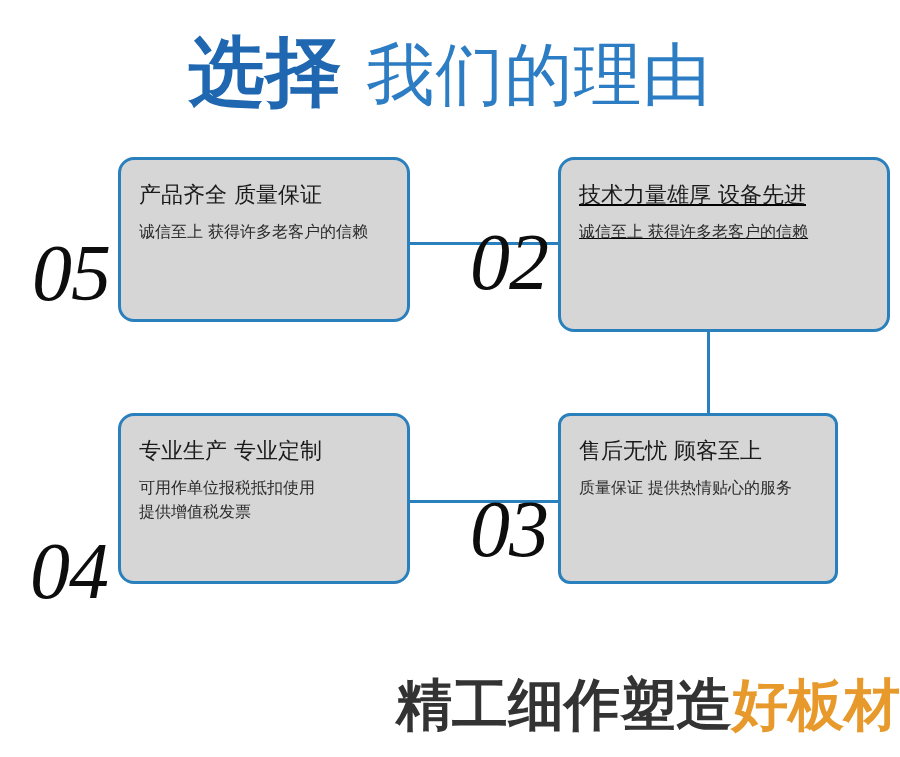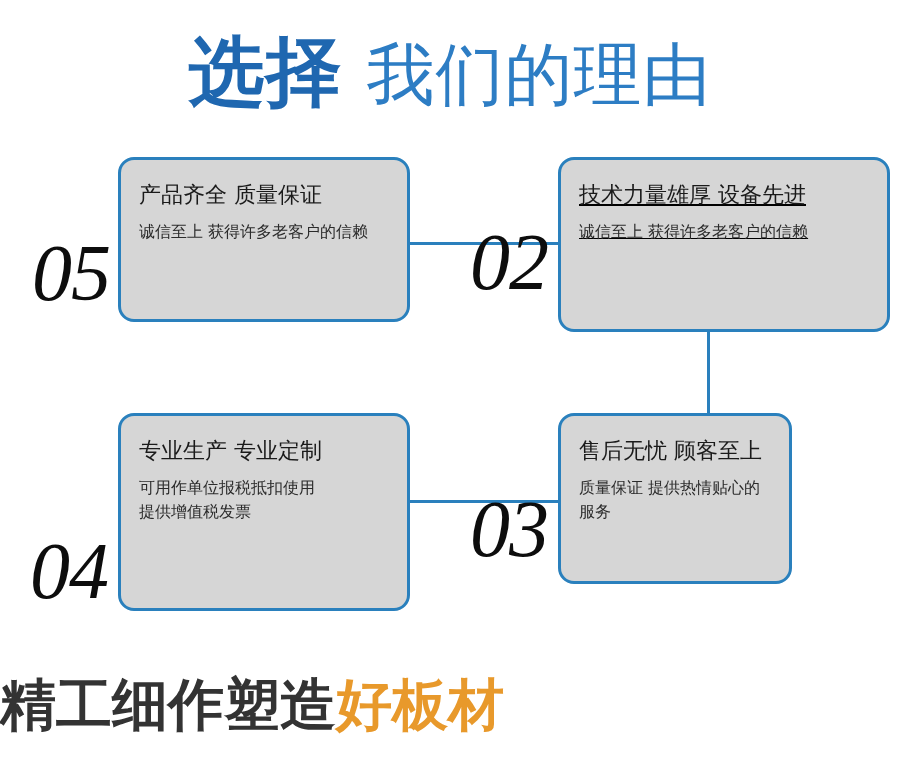--- a/index.html
+++ b/index.html
@@ -58,22 +58,22 @@
     position: absolute;
     box-sizing: border-box;
     background: #d6d6d6;
     border: 3px solid #2a80bd;
     border-radius: 16px;
     padding: 22px 20px 14px 18px;
     z-index: 2;
   }
   .card-01 { left: 118px; top: 157px; width: 292px; height: 165px; }
   .card-02 { left: 558px; top: 157px; width: 332px; height: 175px; text-decoration: underline; }
-  .card-04 { left: 118px; top: 413px; width: 292px; height: 198px; }
-  .card-03 { left: 558px; top: 413px; width: 234px; height: 171px; }
+  .card-04 { left: 118px; top: 413px; width: 292px; height: 171px; }
+  .card-03 { left: 558px; top: 413px; width: 280px; height: 171px; border-radius: 12px; }
 
   .card-title {
     font-size: 22px;
     font-weight: 400;
     color: #1a1a1a;
     line-height: 1.2;
     margin: 0 0 12px 0;
     white-space: nowrap;
   }
   .card-body {
@@ -101,21 +101,21 @@
   .num-02 { left: 470px; top: 222px; }
   .num-04 { left: 30px;  top: 489px; margin-top: 42px; }
   .num-03 { left: 470px; top: 489px; text-align: center; }
 
   
   .footer {
     position: absolute;
     left: 0;
     top: 668px;
     width: 900px;
-    text-align: left;
+    text-align: right;
     white-space: nowrap;
   }
   .footer-dark {
     font-size: 56px;
     font-weight: 700;
     color: #333333;
     letter-spacing: 0px;
     vertical-align: baseline;
   }
   .footer-accent {

